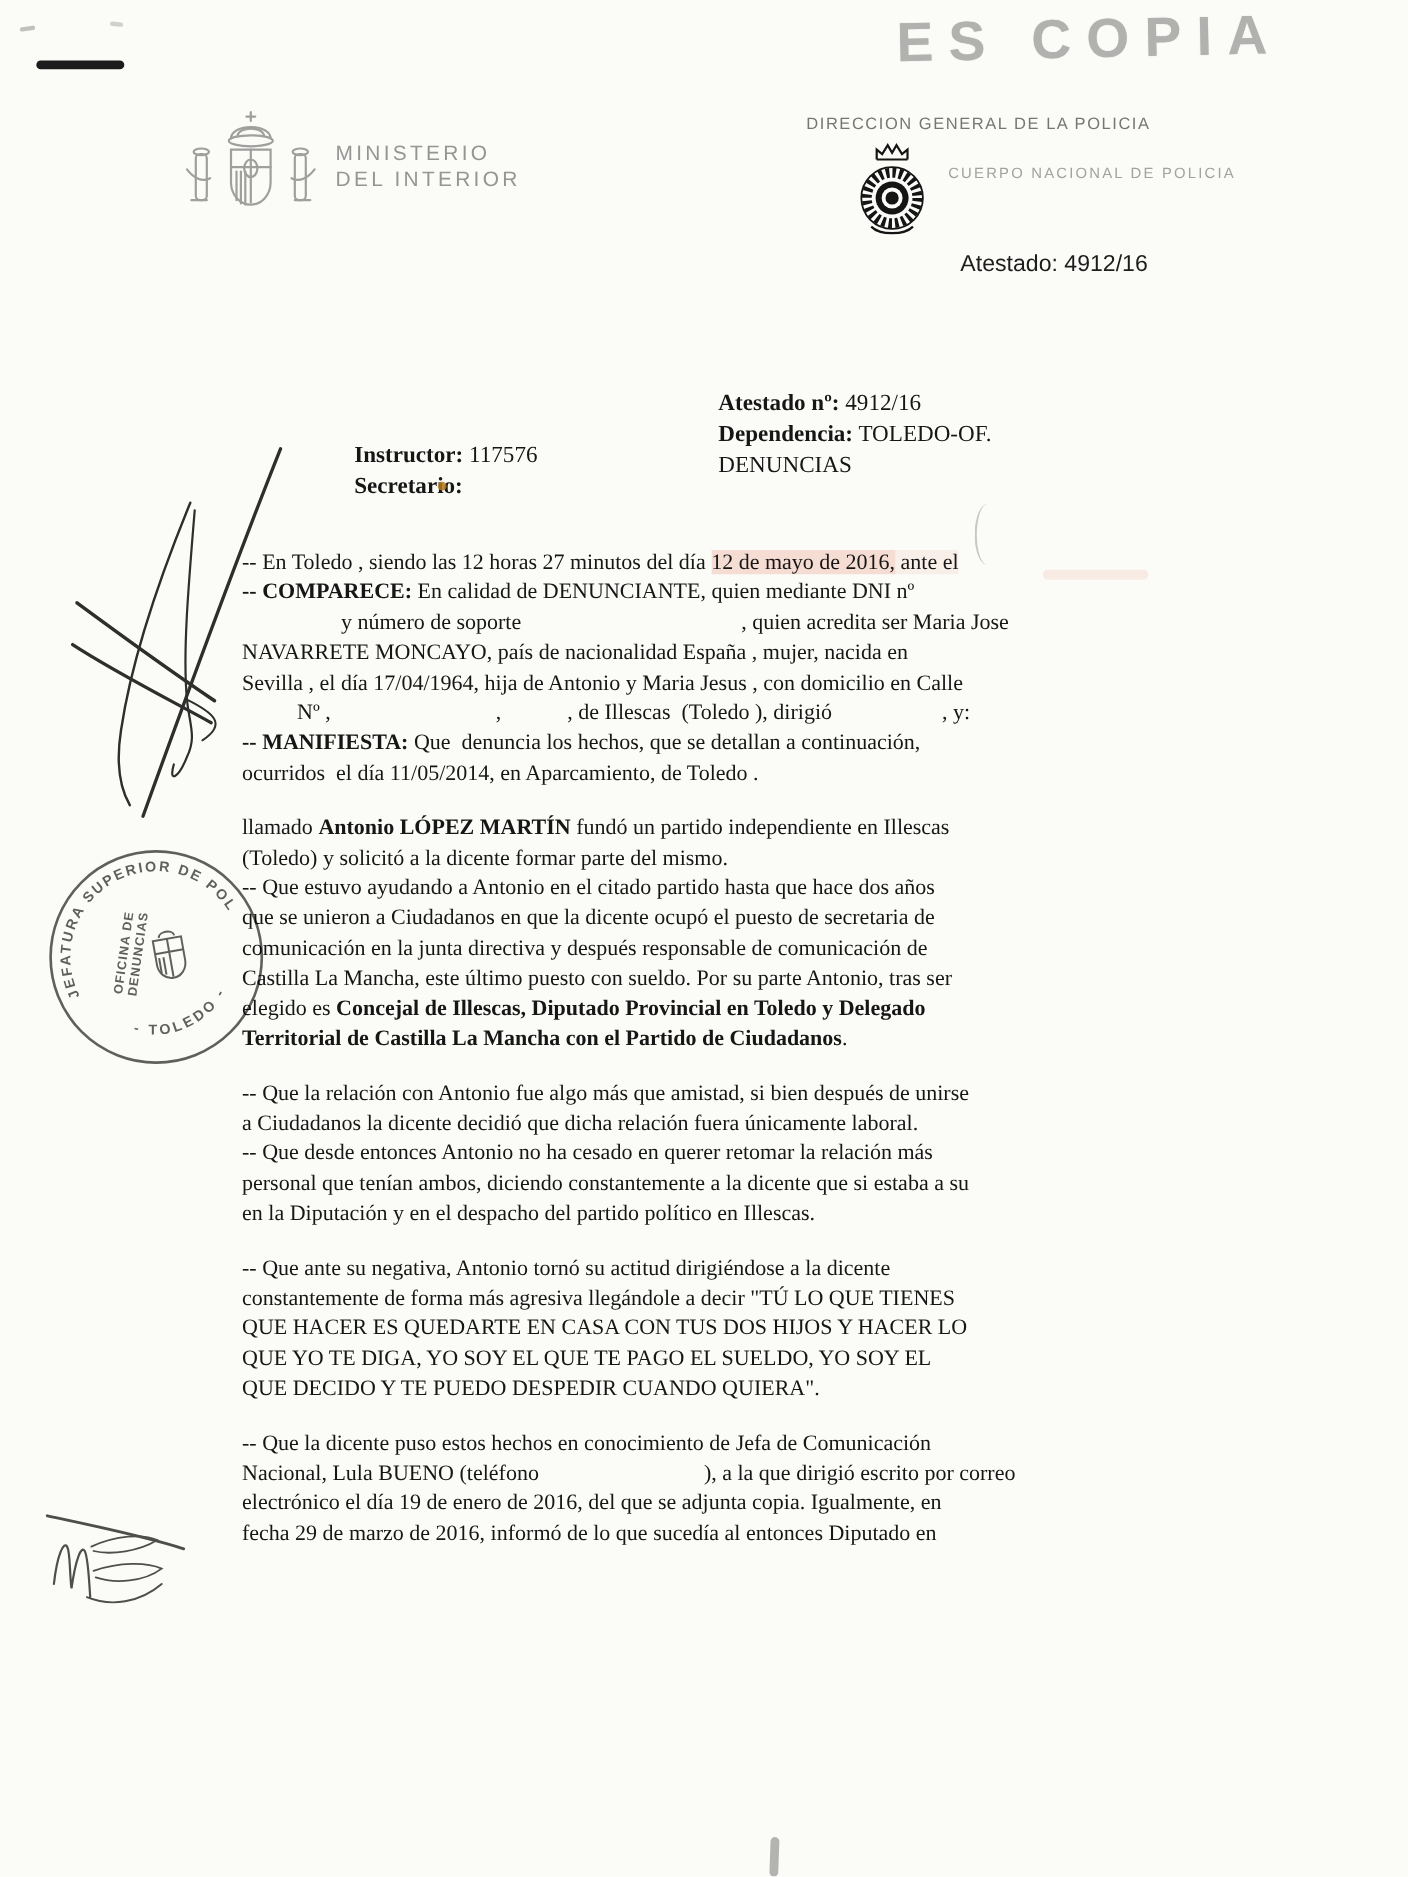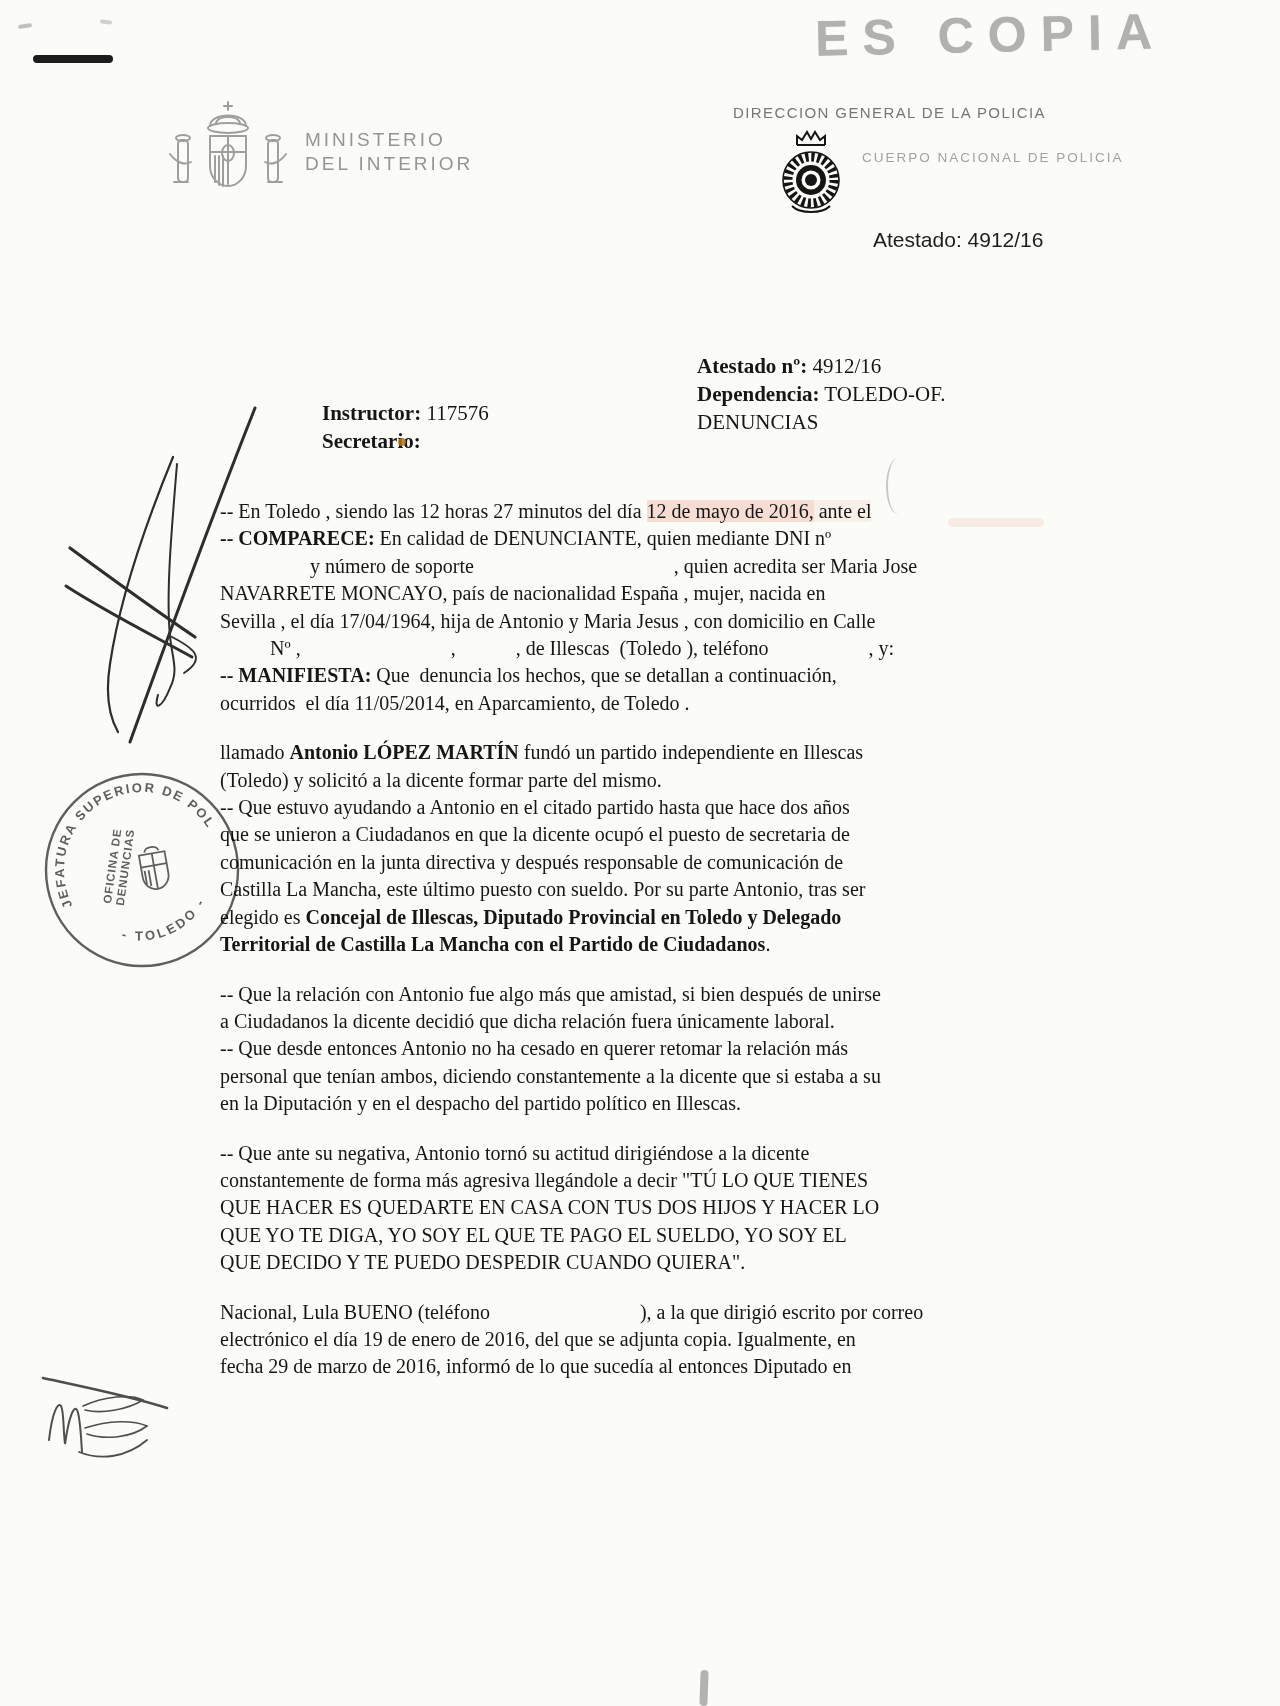--- a/index.html
+++ b/index.html
@@ -18,21 +18,21 @@
   .ministry-text{left:305px;top:128px;font-family:"Liberation Sans",sans-serif;color:#8d8d8d;
                  font-size:19px;letter-spacing:3px;line-height:24px;opacity:.92;}
   
   .direccion{left:733px;top:104px;font-family:"Liberation Sans",sans-serif;font-size:15px;
              letter-spacing:1.4px;color:#6f6f6f;opacity:.95;}
   .cuerpo{left:862px;top:150px;font-family:"Liberation Sans",sans-serif;font-size:13.5px;
           letter-spacing:2px;color:#a2a2a2;}
   .atestado-top{left:873px;top:228px;font-family:"Liberation Sans",sans-serif;font-size:21px;color:#1d1d1d;}
   
   .case-left{left:322px;top:352px;font-size:21px;line-height:28px;margin-top:47px;}
-  .case-right{left:653px;top:352px;font-size:21px;line-height:28px;margin-left:44px;}
+  .case-right{left:653px;top:352px;font-size:21px;line-height:28px;}
   .lbl{font-weight:bold;}
   
   .dot{left:398px;top:438px;width:8px;height:8px;border-radius:50%;background:#b5781f;opacity:.85;}
   
   .paren{left:886px;top:458px;width:22px;height:56px;border-left:2px solid #8a8a8a;
          border-radius:50% 0 0 50%;opacity:.45;}
   
   .pink-tail{left:948px;top:518px;width:96px;height:9px;background:rgba(243,198,183,.30);border-radius:5px;}
   
   .doc{left:220px;top:498px;width:860px;}
@@ -117,21 +117,21 @@
 
 <div class="abs doc">
     <div class="para">
       <div class="doc-line"><span>-- En Toledo , siendo las 12 horas 27 minutos del día </span><span class="hl">12 de mayo de 2016,</span><span class="hl2"> ante el</span></div>
     </div>
     <div class="para">
       <div class="doc-line"><span class="b">-- COMPARECE:</span><span> En calidad de DENUNCIANTE, quien mediante DNI nº</span></div>
       <div class="doc-line"><span>                  y número de soporte                                        , quien acredita ser Maria Jose</span></div>
       <div class="doc-line"><span>NAVARRETE MONCAYO, país de nacionalidad España , mujer, nacida en</span></div>
       <div class="doc-line"><span>Sevilla , el día 17/04/1964, hija de Antonio y Maria Jesus , con domicilio en Calle</span></div>
-      <div class="doc-line"><span>          Nº ,                              ,            , de Illescas  (Toledo ), teléfono                    , y:</span></div>
+      <div class="doc-line"><span>          Nº ,                              ,            , de Illescas  (Toledo ), dirigió                    , y:</span></div>
     </div>
     <div class="para">
       <div class="doc-line"><span class="b">-- MANIFIESTA:</span><span> Que  denuncia los hechos, que se detallan a continuación,</span></div>
       <div class="doc-line"><span>ocurridos  el día 11/05/2014, en Aparcamiento, de Toledo .</span></div>
     </div>
     <div class="para gap">
       <div class="doc-line"><span>llamado </span><span class="b">Antonio LÓPEZ MARTÍN</span><span> fundó un partido independiente en Illescas</span></div>
       <div class="doc-line"><span>(Toledo) y solicitó a la dicente formar parte del mismo.</span></div>
     </div>
     <div class="para">
@@ -152,20 +152,21 @@
       <div class="doc-line"><span>en la Diputación y en el despacho del partido político en Illescas.</span></div>
     </div>
     <div class="para gap">
       <div class="doc-line"><span>-- Que ante su negativa, Antonio tornó su actitud dirigiéndose a la dicente</span></div>
       <div class="doc-line"><span>constantemente de forma más agresiva llegándole a decir "TÚ LO QUE TIENES</span></div>
       <div class="doc-line"><span>QUE HACER ES QUEDARTE EN CASA CON TUS DOS HIJOS Y HACER LO</span></div>
       <div class="doc-line"><span>QUE YO TE DIGA, YO SOY EL QUE TE PAGO EL SUELDO, YO SOY EL</span></div>
       <div class="doc-line"><span>QUE DECIDO Y TE PUEDO DESPEDIR CUANDO QUIERA".</span></div>
     </div>
     <div class="para gap">
+      <div class="doc-line"><span>-- Que la dicente puso estos hechos en conocimiento de Jefa de Comunicación</span></div>
       <div class="doc-line"><span>Nacional, Lula BUENO (teléfono                              ), a la que dirigió escrito por correo</span></div>
       <div class="doc-line"><span>electrónico el día 19 de enero de 2016, del que se adjunta copia. Igualmente, en</span></div>
       <div class="doc-line"><span>fecha 29 de marzo de 2016, informó de lo que sucedía al entonces Diputado en</span></div>
     </div>
   </div>
 
 <svg class="abs ink" style="left:58px;top:396px;" width="205" height="350" viewBox="0 0 205 350">
   <g stroke="#2e2e2e" fill="none" stroke-linecap="round">
     <path d="M 197 12 C 160 105, 112 235, 72 346" stroke-width="3"></path>
     <path d="M 115 61 C 90 122, 62 200, 52 268 C 47 300, 52 322, 60 336" stroke-width="2.2"></path>

